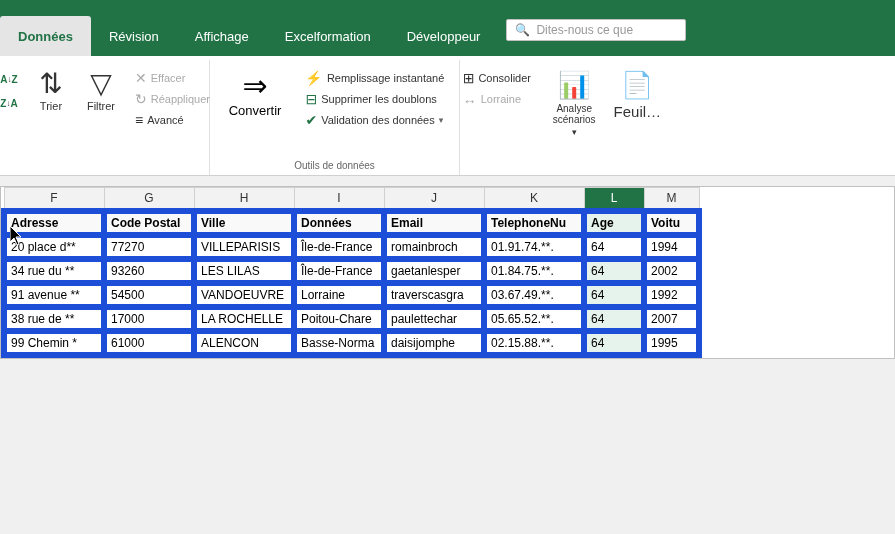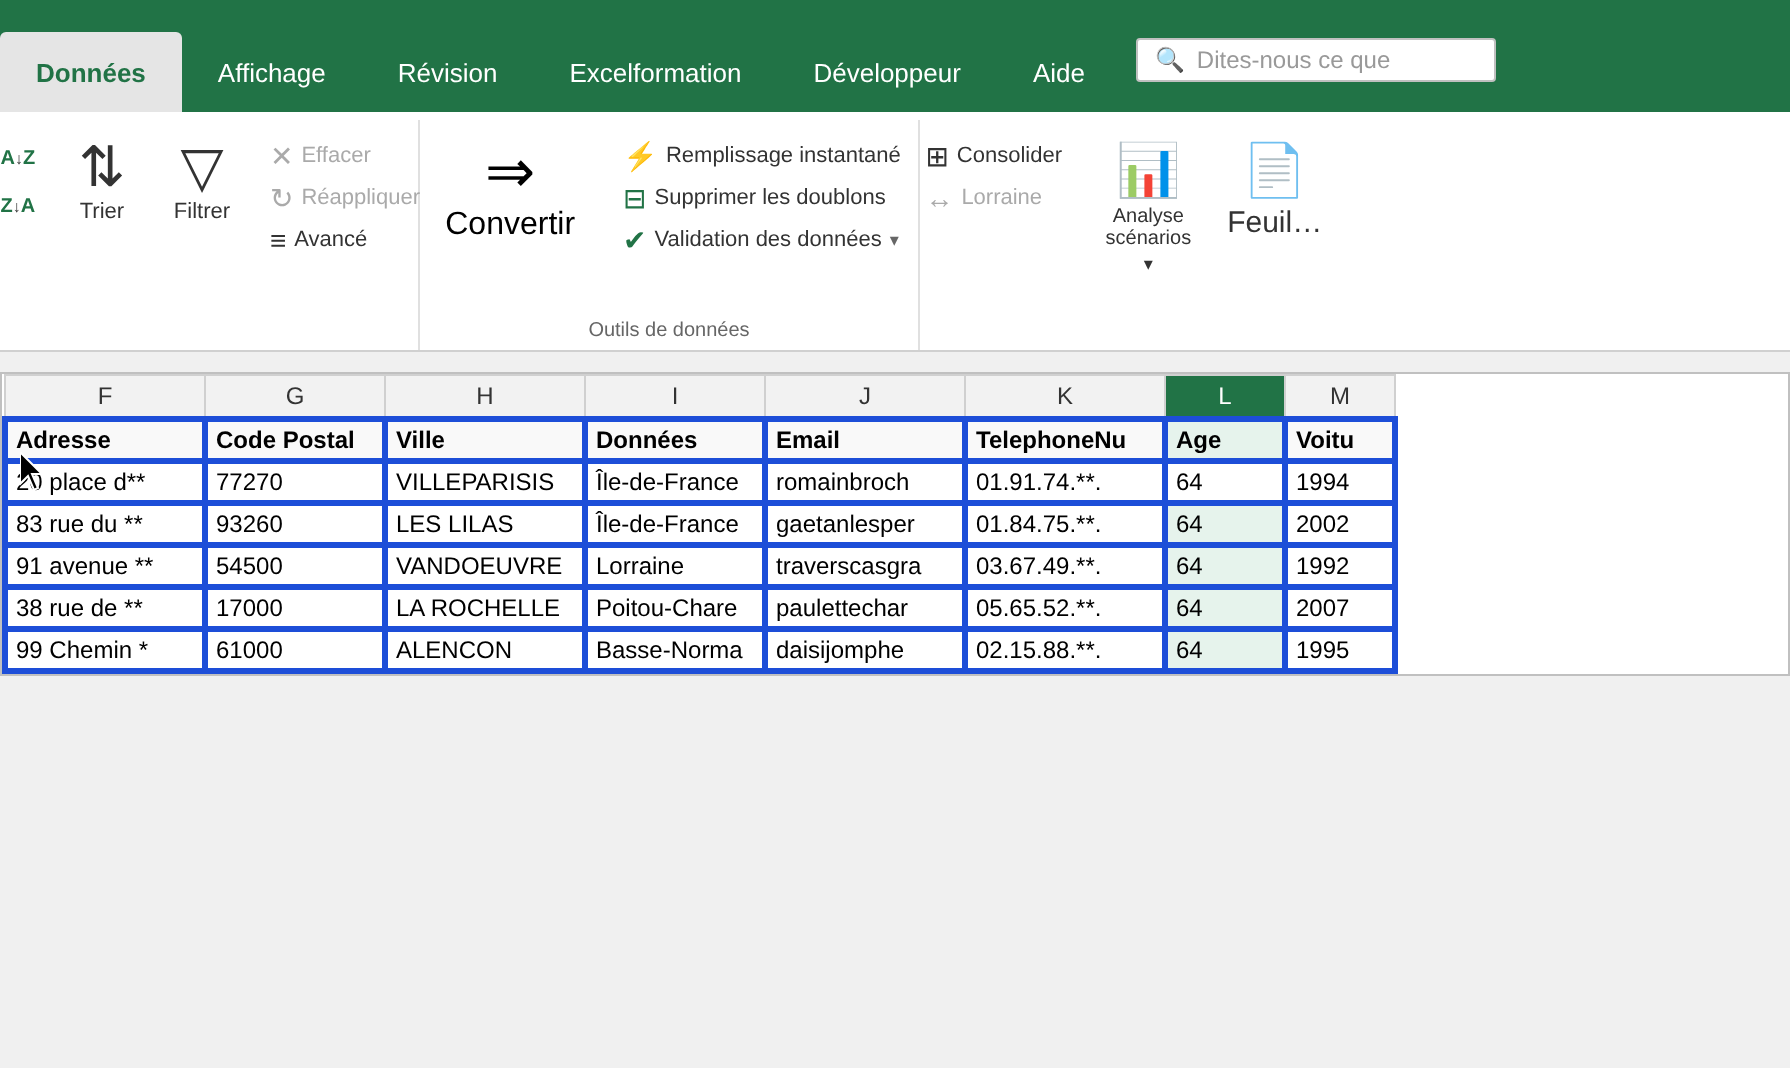--- a/index.html
+++ b/index.html
@@ -176,21 +176,21 @@
       padding: 3px 4px;
       font-size: 12px;
       color: #333;
       user-select: none;
     }
     th.selected-col {
       background: #217346;
       color: #fff;
     }
     td {
-      border: 3px solid #1d4ed8;
+      border: 6px solid #1d4ed8;
       padding: 2px 4px;
       font-size: 12px;
       color: #000;
       white-space: nowrap;
       overflow: hidden;
     }
     td.header-row {
       background: #f9f9f9;
       font-weight: 600;
     }
@@ -215,25 +215,24 @@
       margin-left: 8px;
       margin-top: 4px;
       align-self: center;
     }
   </style>
 </head>
 <body>
 
 <div class="tab-bar">
   <div class="tab active">Données</div>
+  <div class="tab">Révision</div>
   <div class="tab">Affichage</div>
-  <div class="tab">Révision</div>
   <div class="tab">Excelformation</div>
   <div class="tab">Développeur</div>
-  <div class="tab">Aide</div>
 
   <div class="search-box">
     <span style="color:#666;">🔍</span>
     <span style="color:#999;font-size:12px;">Dites-nous ce que</span>
   </div>
 </div>
 
 <div class="ribbon">
 
   <div class="ribbon-group" style="width:210px;">
@@ -277,21 +276,21 @@
         </div>
       </div>
     </div>
   </div>
 
   <div class="ribbon-group" style="width:250px;">
     <div class="ribbon-buttons" style="align-items:flex-start; padding-bottom:18px; gap:6px;">
 
       <div class="convertir-btn">
         <span style="font-size:30px;">⇒</span>
-        <span style="font-size:16px;">Convertir</span>
+        <span style="font-size:13px;">Convertir</span>
       </div>
 
       <div class="stacked-btns" style="margin-top:4px;">
         <div class="stacked-btn">
           <span style="font-size:14px; color:#217346;">⚡</span>
           <span>Remplissage instantané</span>
         </div>
         <div class="stacked-btn">
           <span style="font-size:14px; color:#217346;">⊟</span>
           <span>Supprimer les doublons</span>
@@ -383,21 +382,21 @@
           <td>20 place d**</td>
           <td>77270</td>
           <td>VILLEPARISIS</td>
           <td>Île-de-France</td>
           <td>romainbroch</td>
           <td>01.91.74.**.</td>
           <td class="active-cell selected-col">64</td>
           <td>1994</td>
         </tr>
         <tr>
-          <td>83 rue du **</td>
+          <td>34 rue du **</td>
           <td>93260</td>
           <td>LES LILAS</td>
           <td>Île-de-France</td>
           <td>gaetanlesper</td>
           <td>01.84.75.**.</td>
           <td class="selected-col">64</td>
           <td>2002</td>
         </tr>
         <tr>
           <td>91 avenue **</td>

